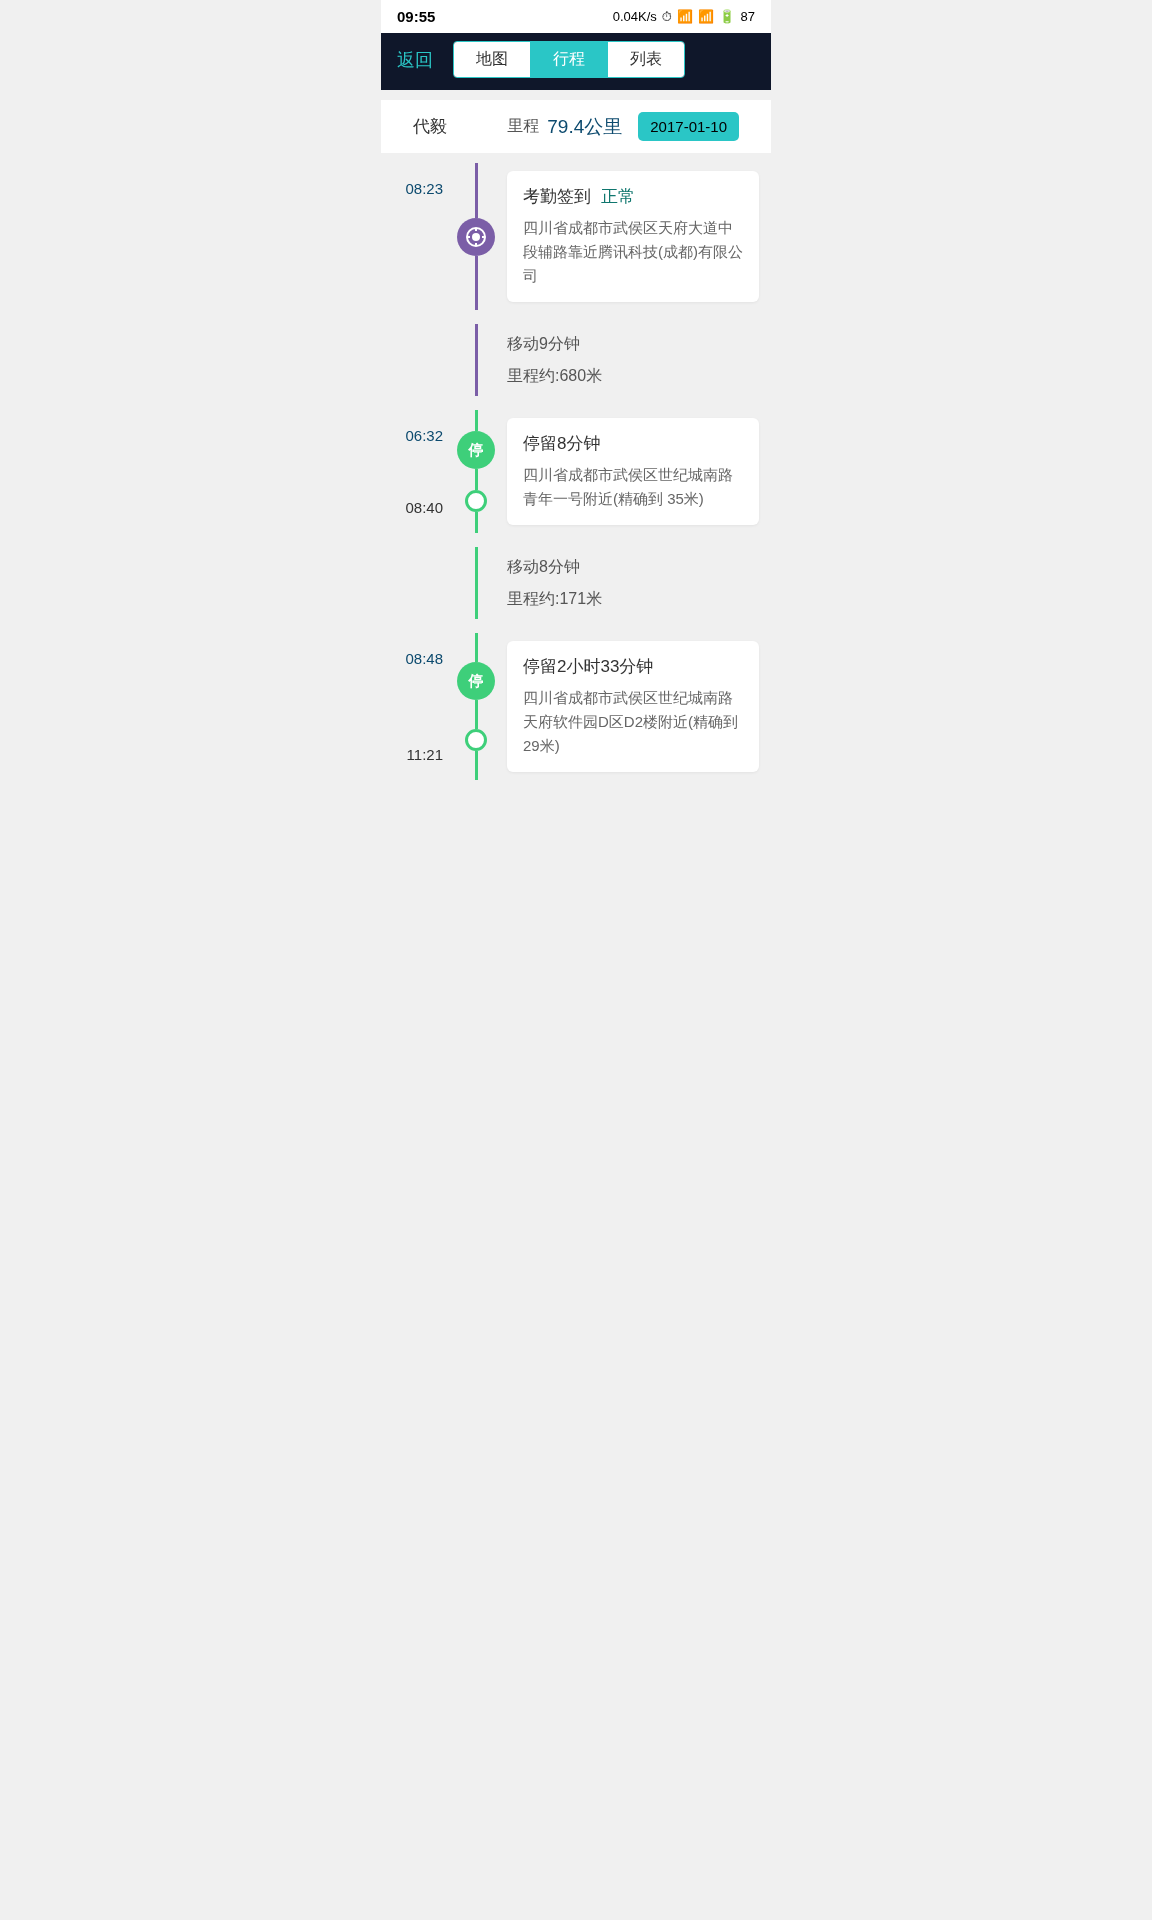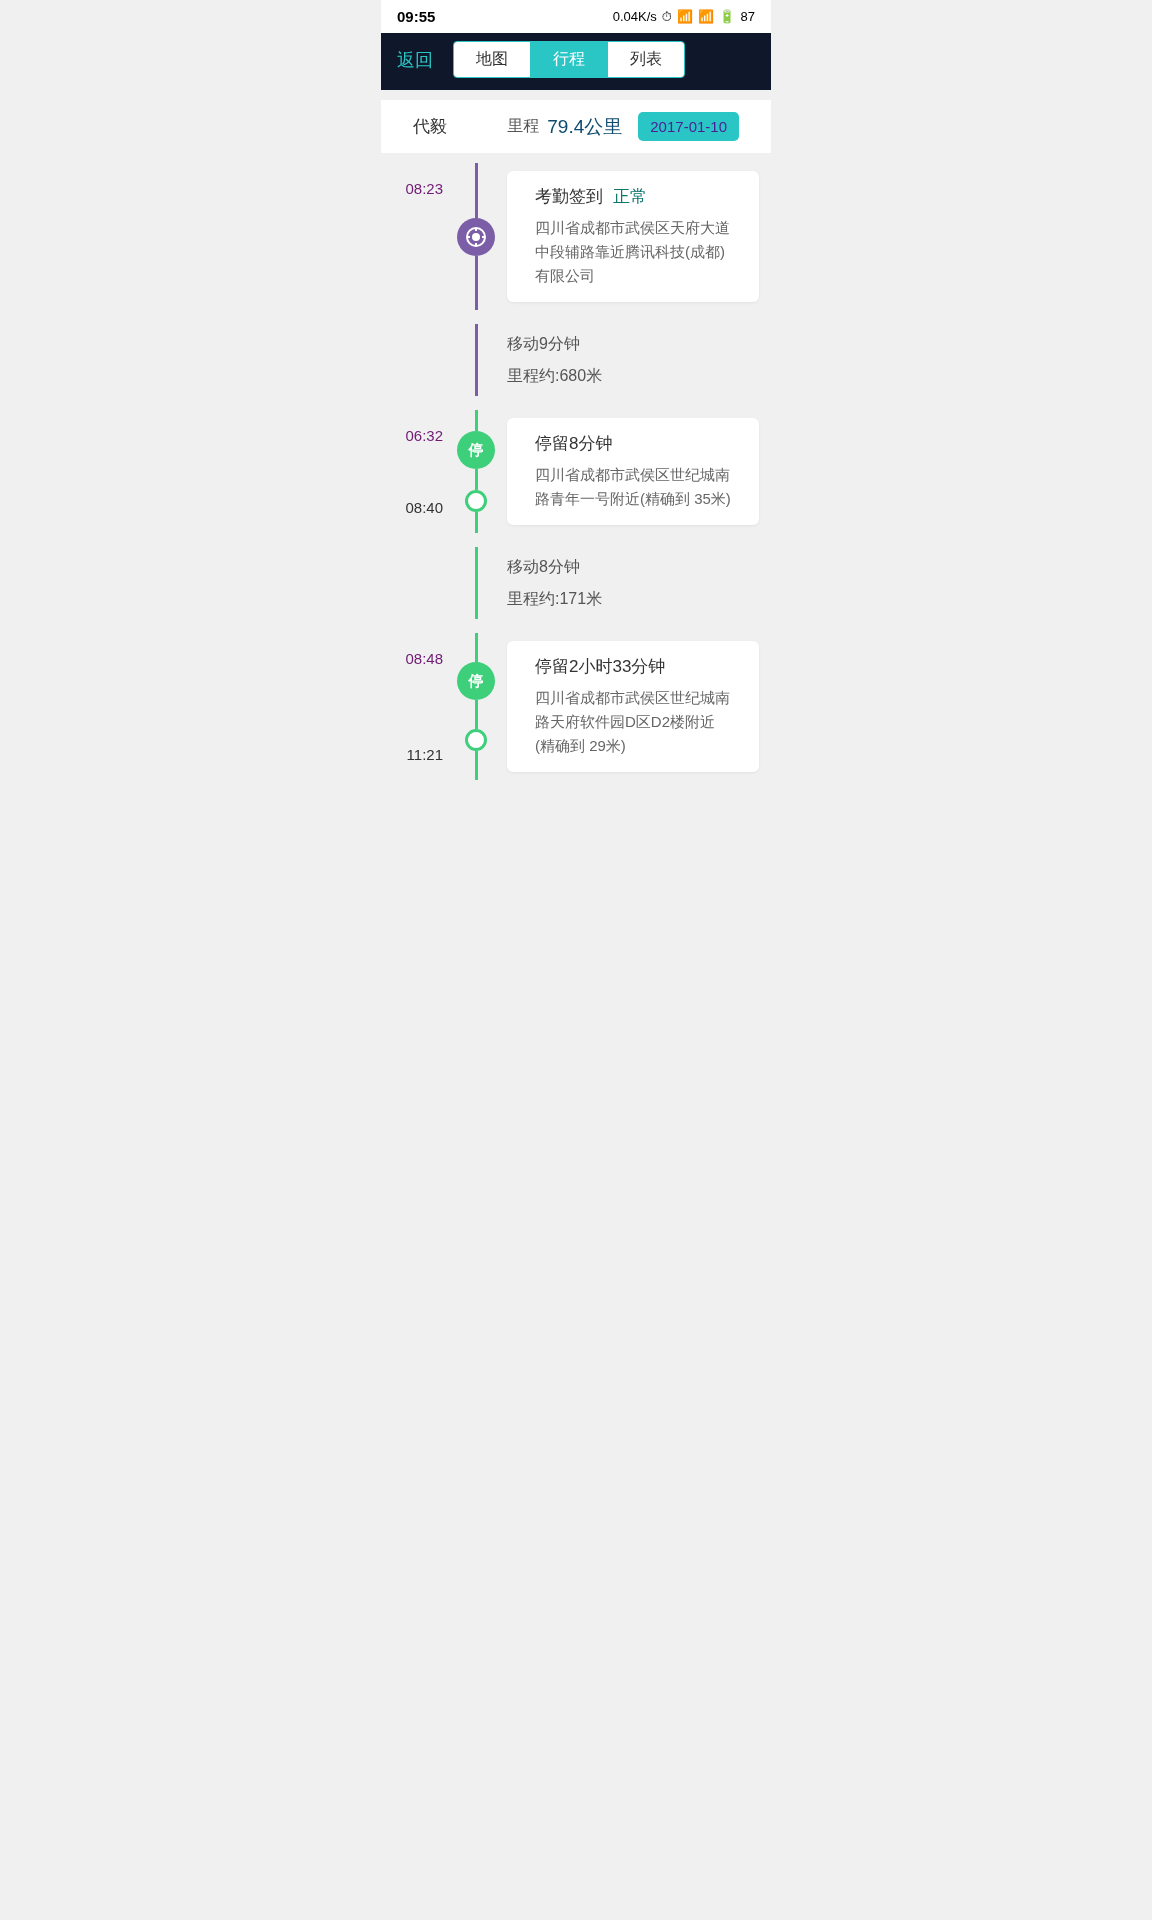--- a/index.html
+++ b/index.html
@@ -86,35 +86,35 @@
       color: #555;
       margin-right: 8px;
     }
     .info-mileage-value {
       font-size: 19px;
       color: #0c4a6e;
       margin-right: 16px;
     }
     .date-badge {
       background: #2ac6c6;
-      color: #4c1d95;
+      color: #000000;
       border-radius: 5px;
       padding: 6px 12px;
       font-size: 15px;
     }
 
     
     .timeline-container {
       background: #f0f0f0;
       padding: 10px 0;
     }
     .time-top {
       padding-top: 18px;
       font-size: 15px;
-      color: #701a75;
+      color: #0c4a6e;
       line-height: 1;
     }
     .time-bottom {
       font-size: 15px;
       color: #333;
       line-height: 1;
       margin-top: auto;
       padding-bottom: 18px;
     }
     .stem-line {
@@ -146,21 +146,21 @@
       height: 22px;
       border-radius: 50%;
       border: 3px solid #3ecf7a;
       background: #fff;
       flex-shrink: 0;
       z-index: 2;
     }
     .event-card {
       background: #fff;
       border-radius: 6px;
-      padding: 14px 28px;
+      padding: 14px 16px;
       box-shadow: 0 1px 3px rgba(0,0,0,0.06);
     }
     .event-title {
       font-size: 17px;
       color: #333;
       margin-bottom: 8px;
       display: flex;
       align-items: center;
       gap: 10px;
     }

